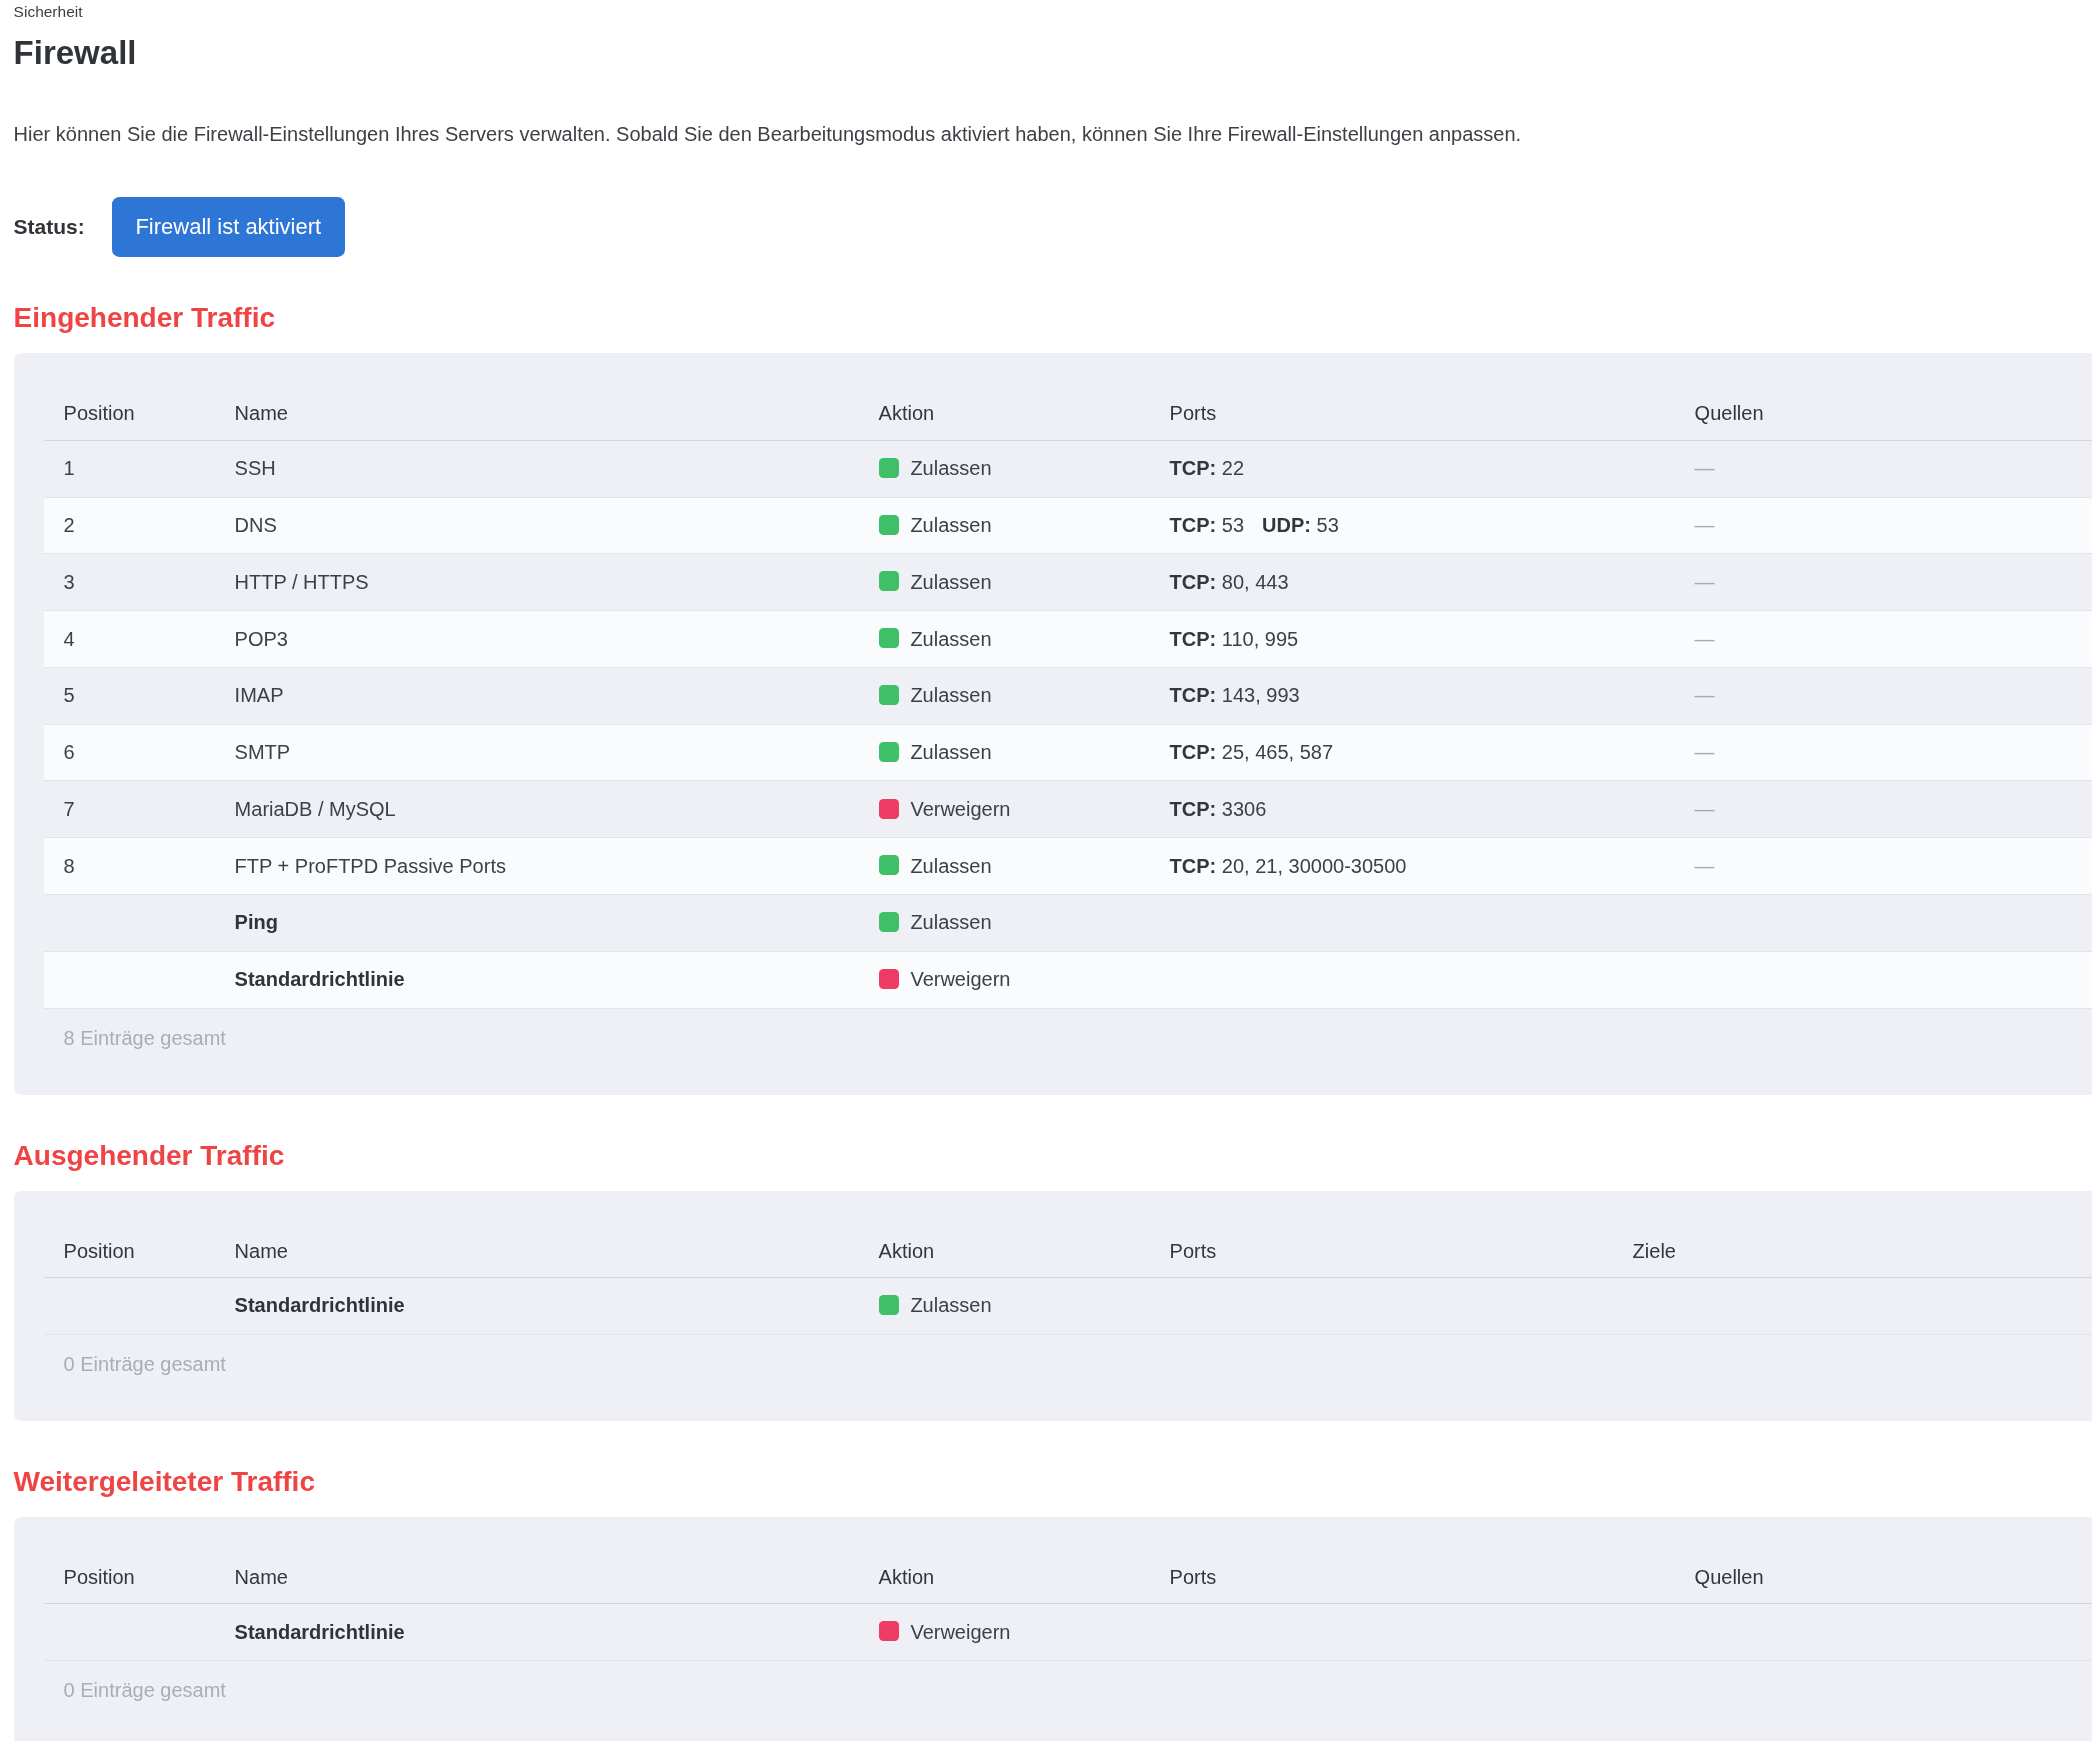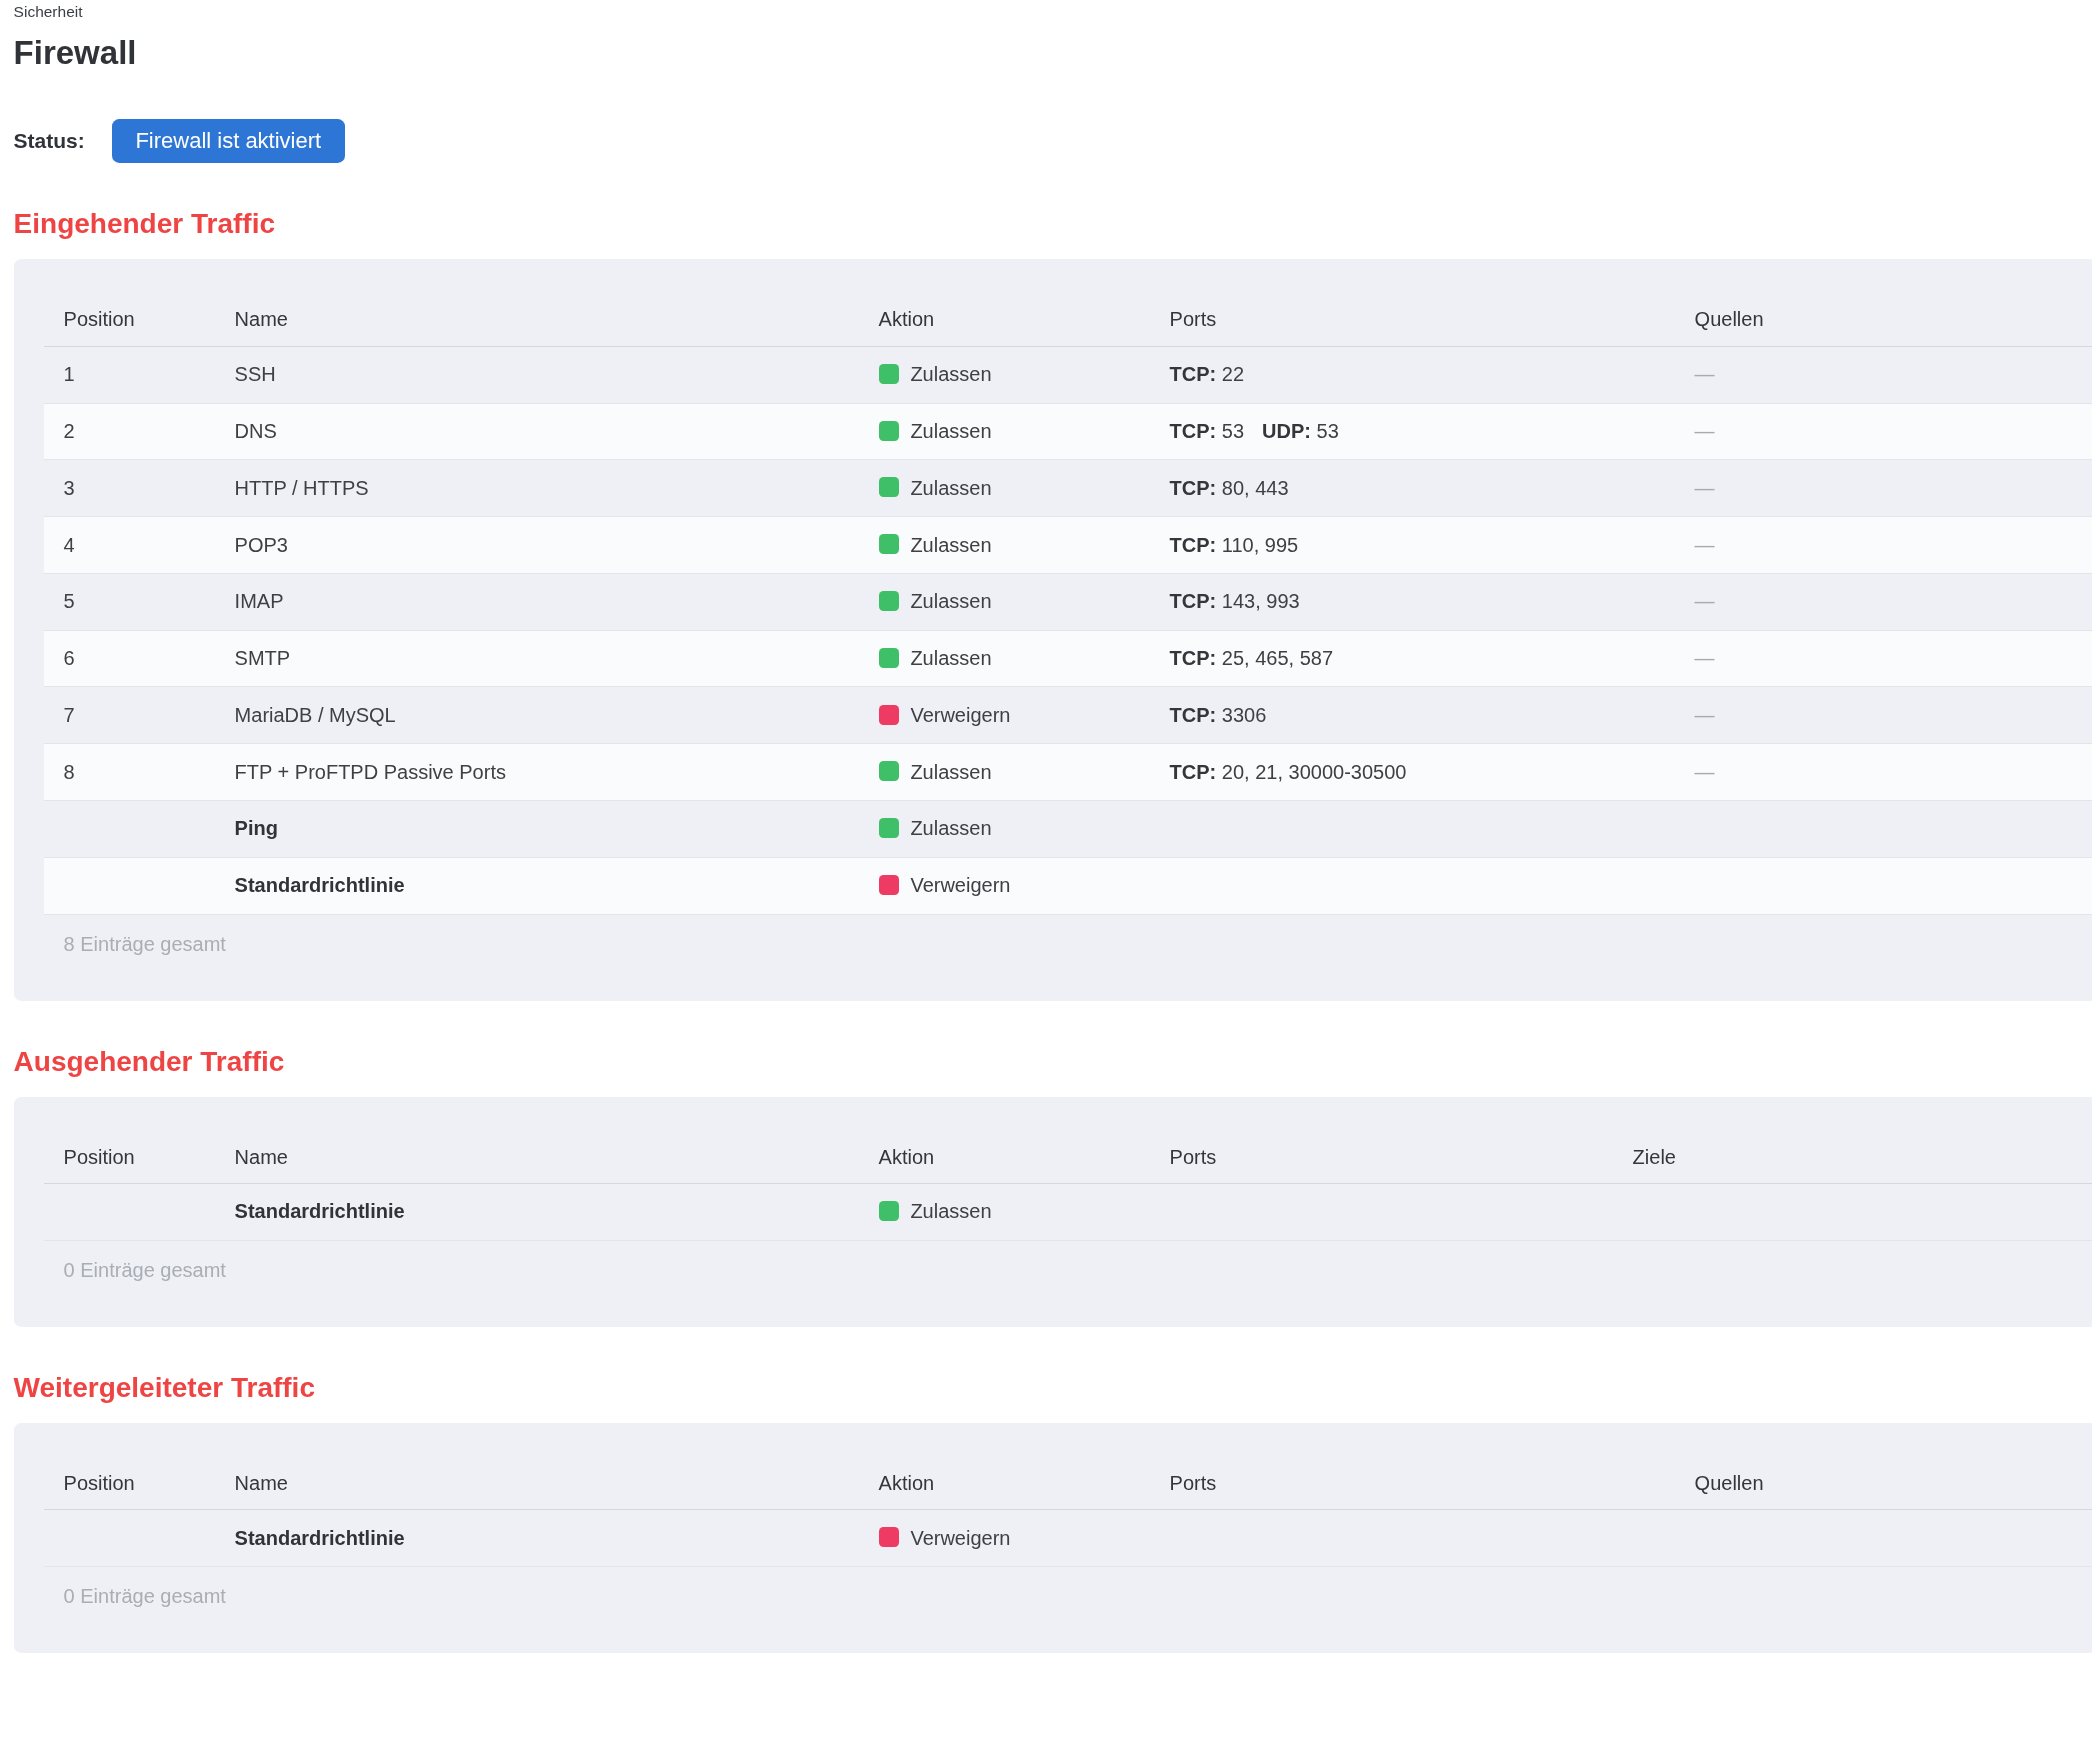--- a/index.html
+++ b/index.html
@@ -14,21 +14,21 @@
   .breadcrumb { font-size: 15.5px; color: #3b3e43; }
   h1.page-title { margin-top: 13.6px; font-size: 33px; line-height: 38px; font-weight: 700; color: #303338; }
   .desc { margin-top: 47px; font-size: 20px; line-height: 31px; color: #3d4045; }
 
   .status-row { margin-top: 47px; display: flex; align-items: center; }
   .status-label { font-size: 21px; font-weight: 700; color: #303338; margin-right: 27px; text-align: center; }
   .btn-status {
     display: inline-block; border: none; cursor: pointer;
     background: var(--primary, #2e76d5); color: #ffffff;
     font-family: inherit; font-size: 22px; line-height: 22px;
-    padding: 11px 23.6px; height: 44px; border-radius: 7.3px;
+    padding: 11px 23.6px; height: 60px; border-radius: 7.3px;
   }
 
   h2.section-title { margin-top: 47px; font-size: 28px; line-height: 27px; font-weight: 700; color: #ef4444; }
 
   .card {
     margin-top: 22px;
     margin-right: -22px;              
     background: #eef0f5;
     border-radius: 7.3px;
     padding: 29px 0 45px 30px;
@@ -67,20 +67,21 @@
 
   .card-footer { margin-top: 18px; padding-left: 20px; font-size: 20px; color: #a9adb4; }
 </style>
 </head>
 <body>
 
 <div class="breadcrumb">Sicherheit</div>
 <h1 class="page-title">Firewall</h1>
 
 <div class="desc">
+  <div>Hier können Sie die Firewall-Einstellungen Ihres Servers verwalten. Sobald Sie den Bearbeitungsmodus aktiviert haben, können Sie Ihre Firewall-Einstellungen anpassen.</div>
 </div>
 
 <div class="status-row">
   <span class="status-label">Status:</span>
   <button class="btn-status">Firewall ist aktiviert</button>
 </div>
 
 <h2 class="section-title">Eingehender Traffic</h2>
 <div class="card">
   <table class="rules">

